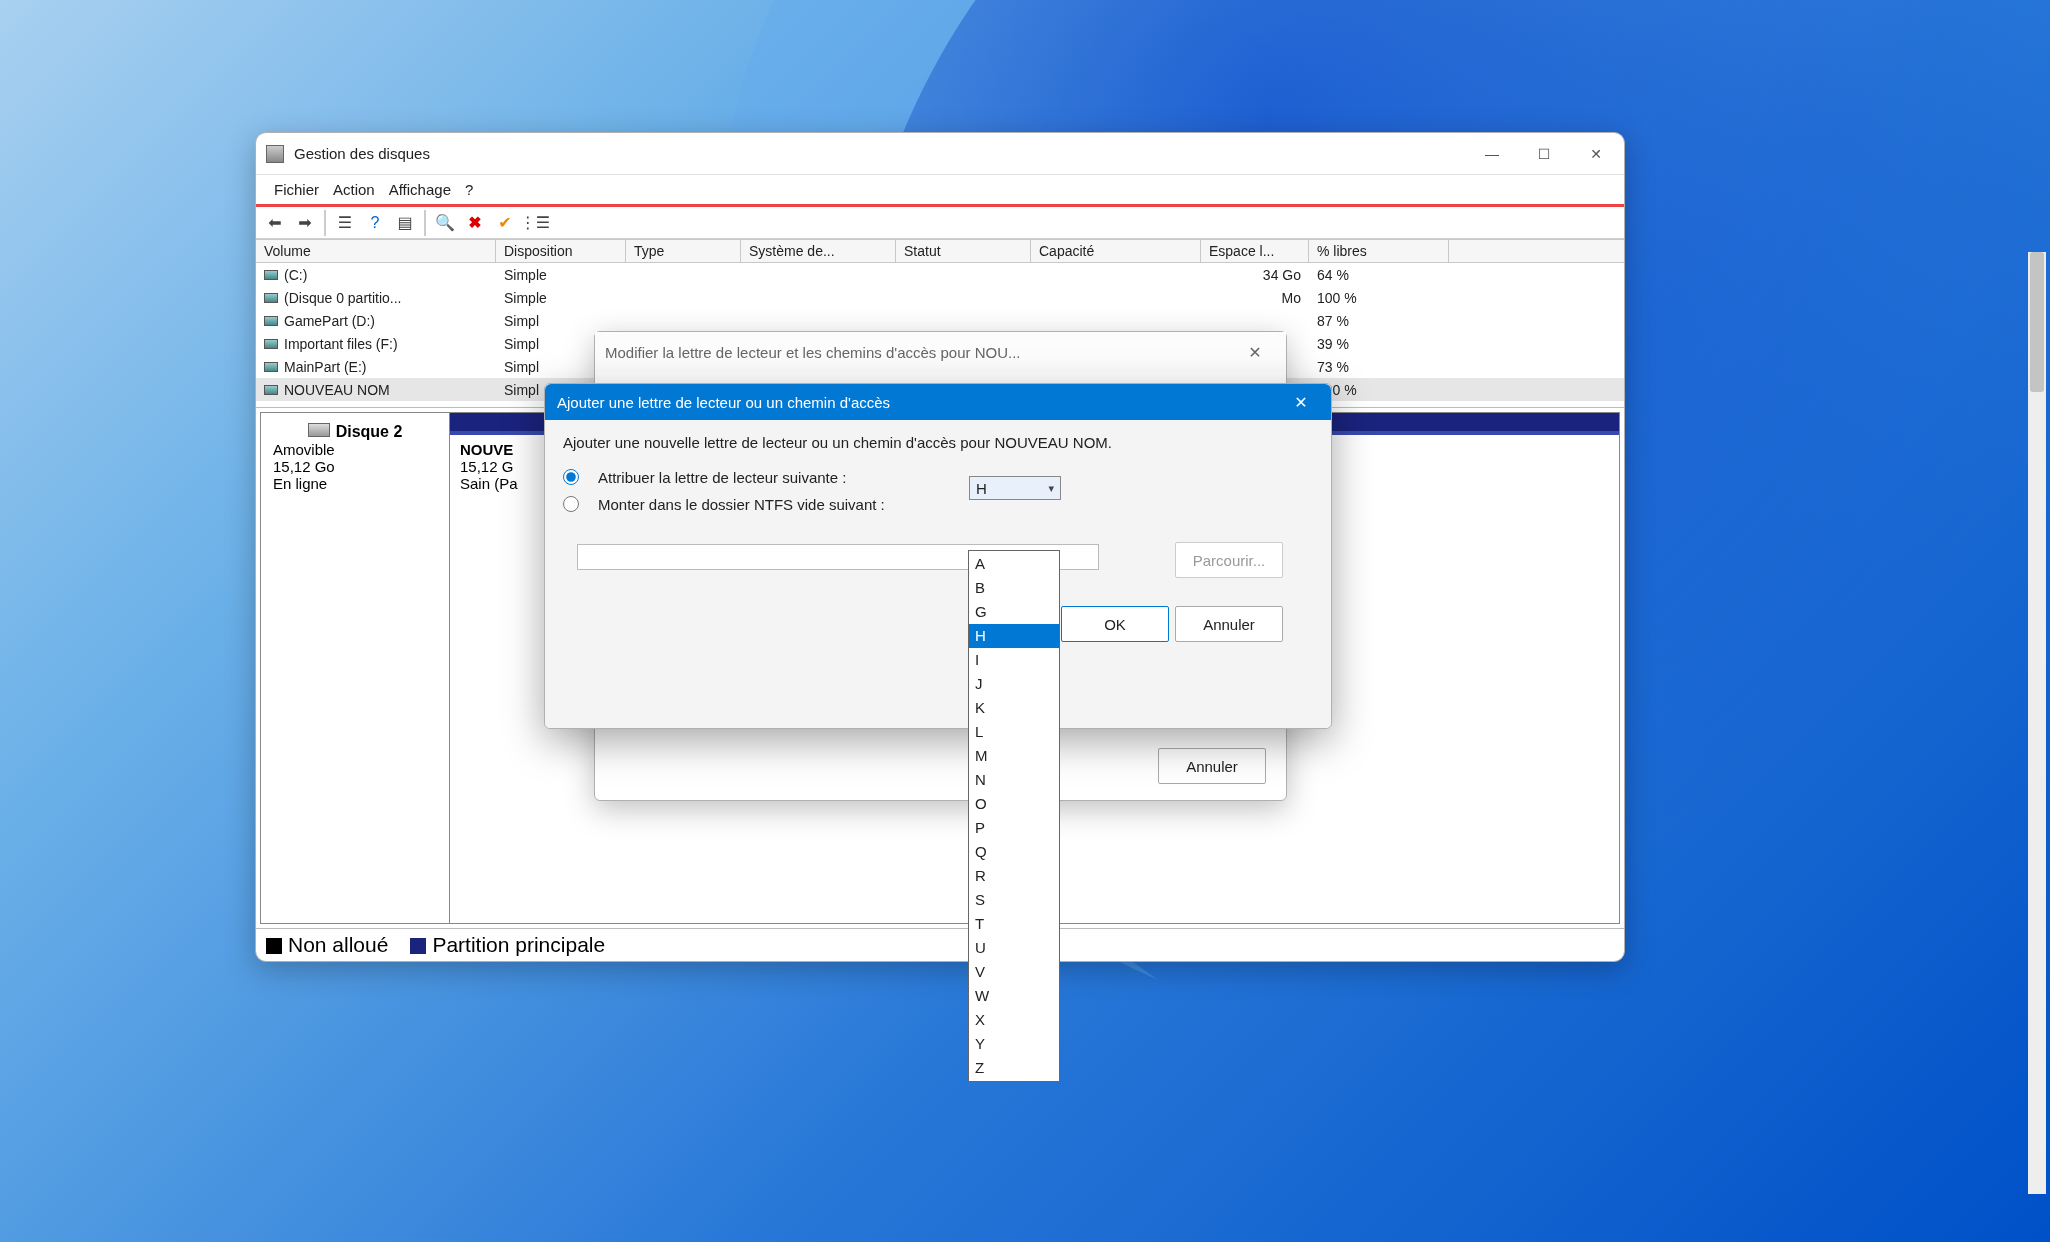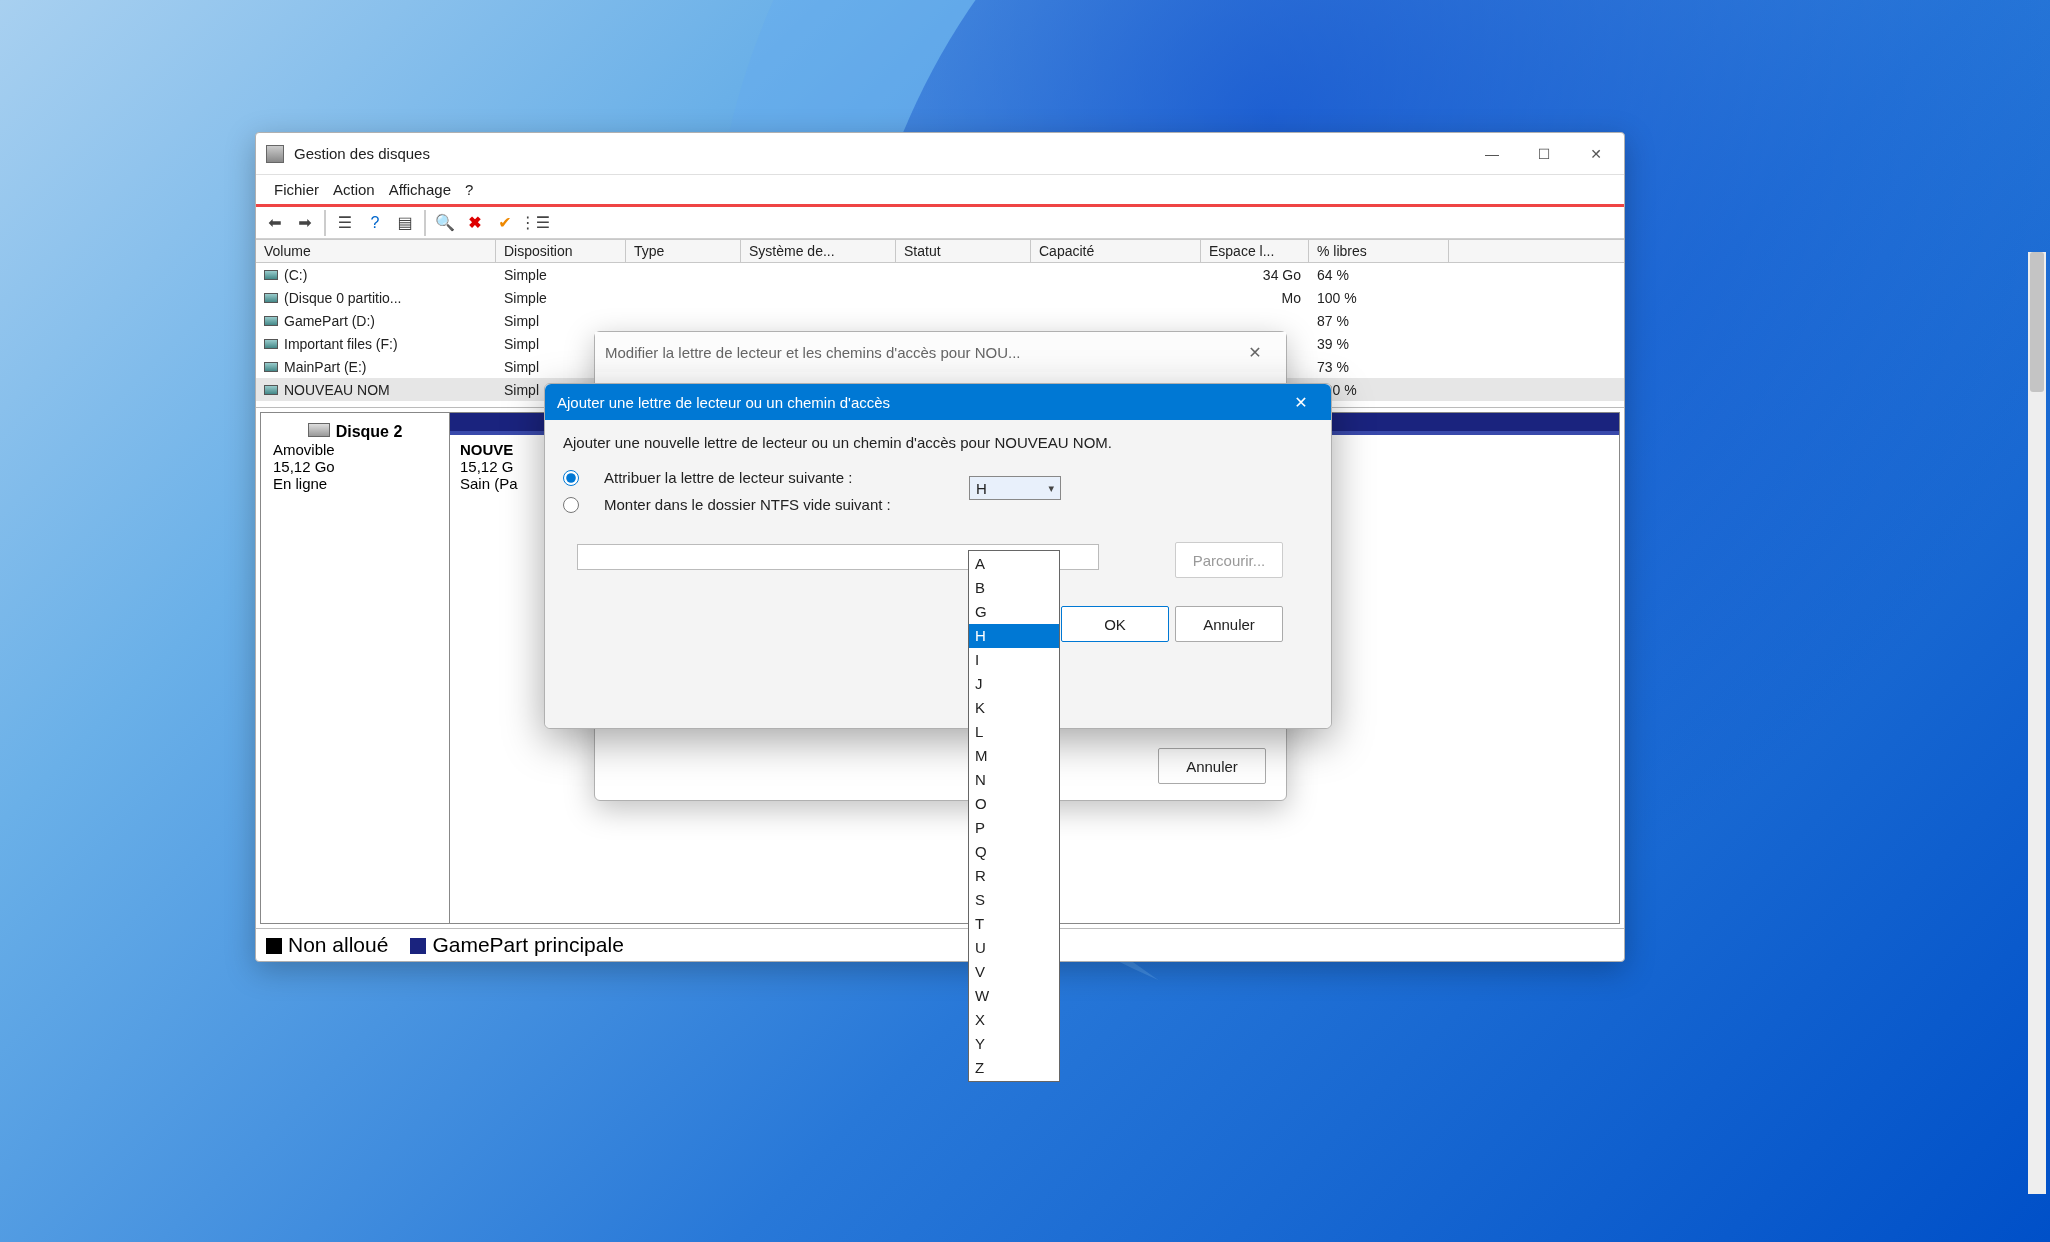--- a/index.html
+++ b/index.html
@@ -19,21 +19,21 @@
   right: -200px; top: -300px;
   width: 1400px; height: 1400px;
   border-radius: 50%;
   background: radial-gradient(circle at 30% 30%, rgba(0,60,200,0.6), transparent 60%);
   box-shadow: -100px -100px 0 40px rgba(100,170,240,0.4);
 }
 .window {
   position: absolute;
   background: #ffffff;
   border: 1px solid #b0b0b0;
-  border-radius: 4px;
+  border-radius: 11px;
   box-shadow: 0 8px 30px rgba(0,0,0,0.25);
 }
 
 .main-window {
   left: 255px;
   top: 132px;
   width: 1370px;
   height: 830px;
   display: flex;
   flex-direction: column;
@@ -170,21 +170,21 @@
 .add-dialog .dlg-titlebar .x {
   margin-left: auto; width: 36px; height: 36px;
   display: flex; align-items: center; justify-content: center;
   color: #fff; font-size: 16px;
 }
 .add-dialog .dlg-body {
   padding: 14px 18px; font-size: 15px; color: #222;
   background: #f4f4f4; height: calc(100% - 36px);
   border-radius: 0 0 6px 6px; position: relative;
 }
-.radio-row { display: flex; align-items: flex-end; gap: 25px; margin-top: 18px; font-size: 15px;}
+.radio-row { display: flex; align-items: flex-start; gap: 19px; margin-top: 18px; font-size: 15px;}
 .radio-row input[type=radio]{ width:16px; height:16px; accent-color:#0078d4;}
 .combo {
   position: absolute; left: 424px; top: 56px;
   width: 92px; height: 24px; border: 1px solid #888;
   background: #e8f0fb; display: flex; align-items: center;
   padding: 0 6px; font-size: 15px;
 }
 .combo::after {
   content: "▾"; position: absolute; right: 6px; color: #444; font-size: 11px;
 }
@@ -332,21 +332,21 @@
       <div class="partition-body">
         <div class="p-name">NOUVE</div>
         <div>15,12 G</div>
         <div>Sain (Pa</div>
       </div>
     </div>
   </div>
 
   <div class="legend">
     <span><span class="legend-sw black"></span><span>Non alloué</span></span>
-    <span><span class="legend-sw blue"></span><span>GamePart principale</span></span>
+    <span><span class="legend-sw blue"></span><span>Partition principale</span></span>
   </div>
 </div>
 
 <div class="scrollbar-v">
   <div class="thumb"></div>
 </div>
 
 <div class="window modify-dialog">
   <div class="dlg-titlebar">
     <span>Modifier la lettre de lecteur et les chemins d'accès pour NOU...</span>

